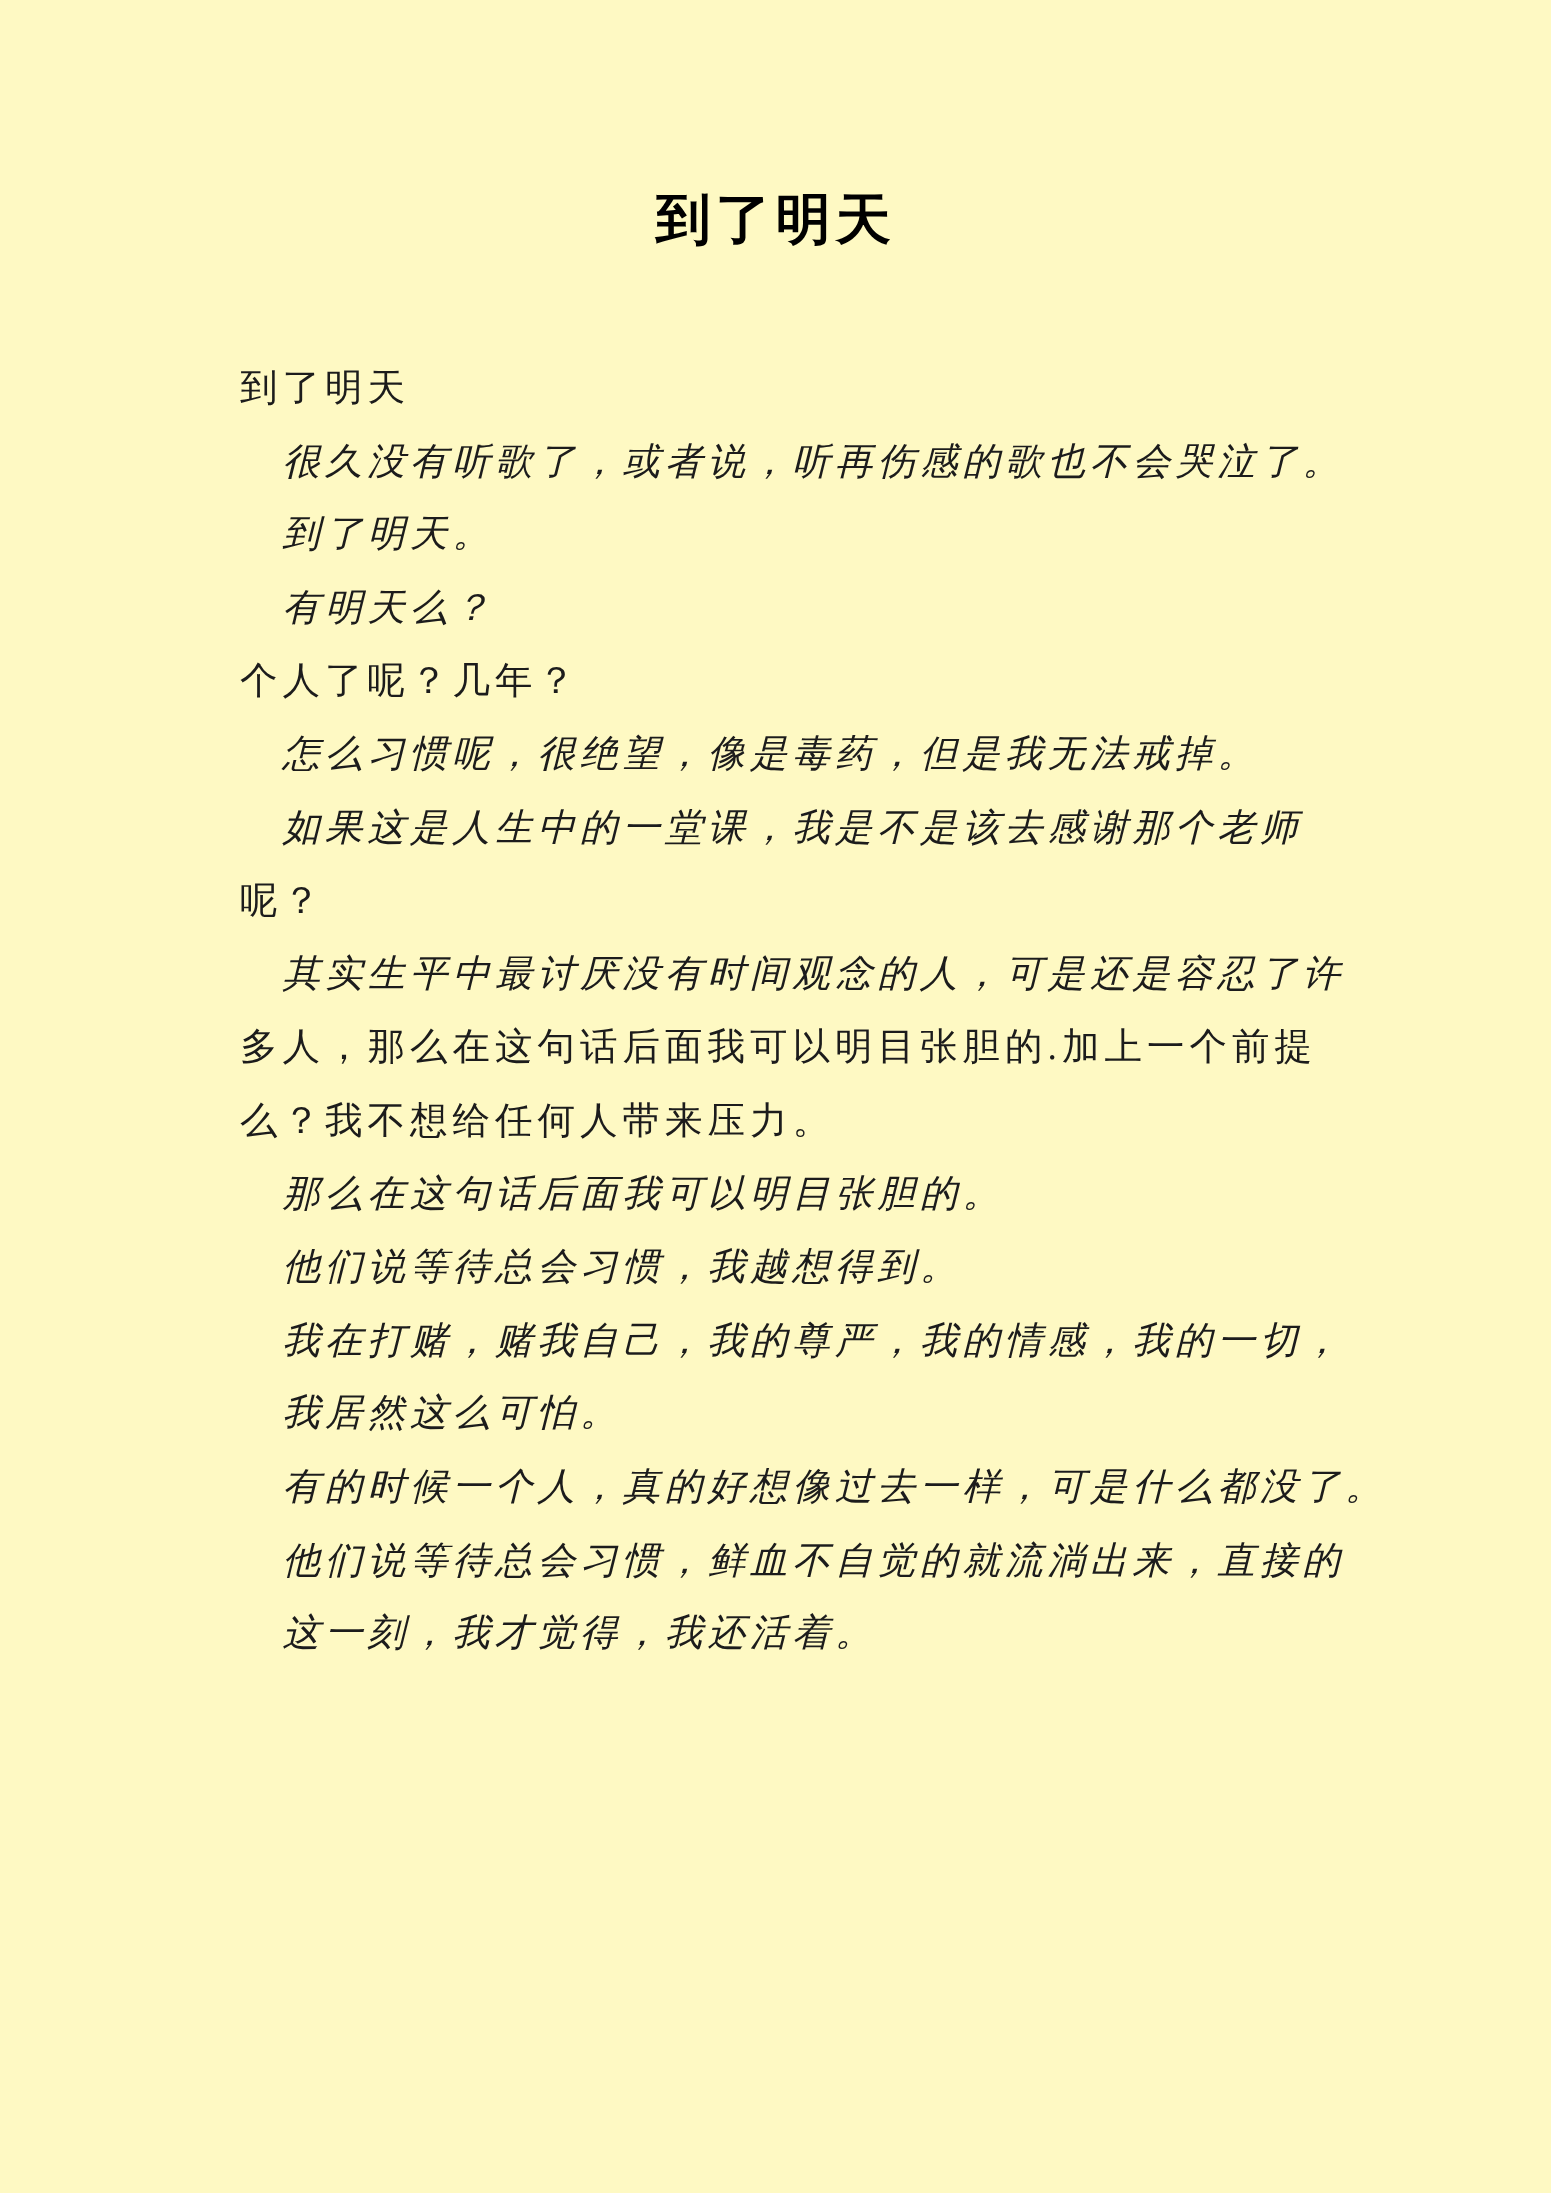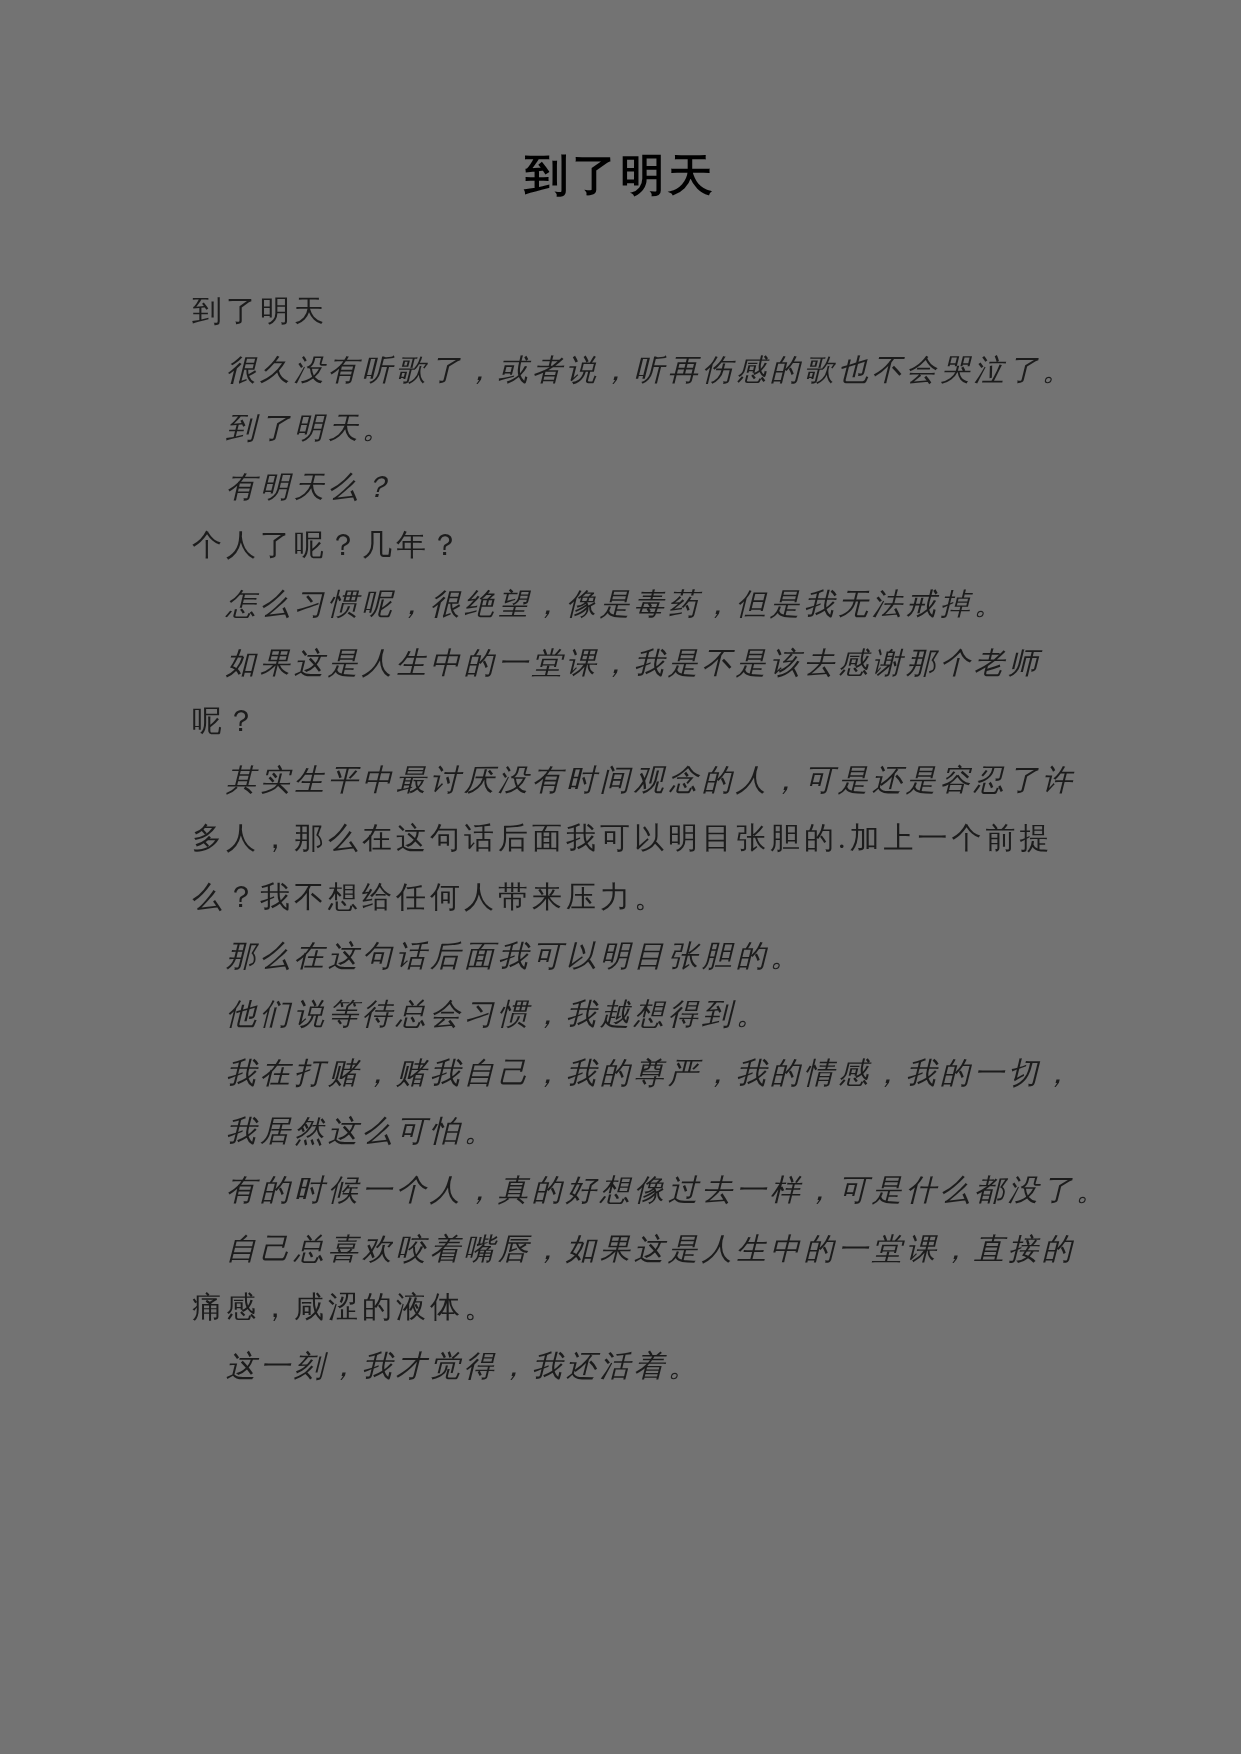--- a/index.html
+++ b/index.html
@@ -4,21 +4,21 @@
 <style>
   html, body {
     margin: 0;
     padding: 0;
     background: #ffffff;
   }
   .page {
     position: relative;
     width: 1241px;
     height: 1754px;
-    background: #737373;
+    background: #fef9c3;
     overflow: hidden;
     font-family: "Liberation Serif", "DejaVu Serif", serif;
     color: #1a1a1a;
   }
   .doc-title {
     position: absolute;
     top: 150px;
     left: 0;
     width: 100%;
     margin: 0;
@@ -65,17 +65,16 @@
       <div class="text-line indent">如果这是人生中的一堂课，我是不是该去感谢那个老师</div>
       <div class="text-line">呢？</div>
       <div class="text-line indent">其实生平中最讨厌没有时间观念的人，可是还是容忍了许</div>
       <div class="text-line">多人，那么在这句话后面我可以明目张胆的.加上一个前提</div>
       <div class="text-line">么？我不想给任何人带来压力。</div>
       <div class="text-line indent">那么在这句话后面我可以明目张胆的。</div>
       <div class="text-line indent">他们说等待总会习惯，我越想得到。</div>
       <div class="text-line indent">我在打赌，赌我自己，我的尊严，我的情感，我的一切，</div>
       <div class="text-line indent">我居然这么可怕。</div>
       <div class="text-line indent">有的时候一个人，真的好想像过去一样，可是什么都没了。</div>
-      <div class="text-line indent">自己总喜欢咬着嘴唇，如果这是人生中的一堂课，直接的</div>
-      <div class="text-line">痛感，咸涩的液体。</div>
+      <div class="text-line indent">他们说等待总会习惯，鲜血不自觉的就流淌出来，直接的</div>
       <div class="text-line indent">这一刻，我才觉得，我还活着。</div>
     </div>
 </div>
 
 </body></html>

